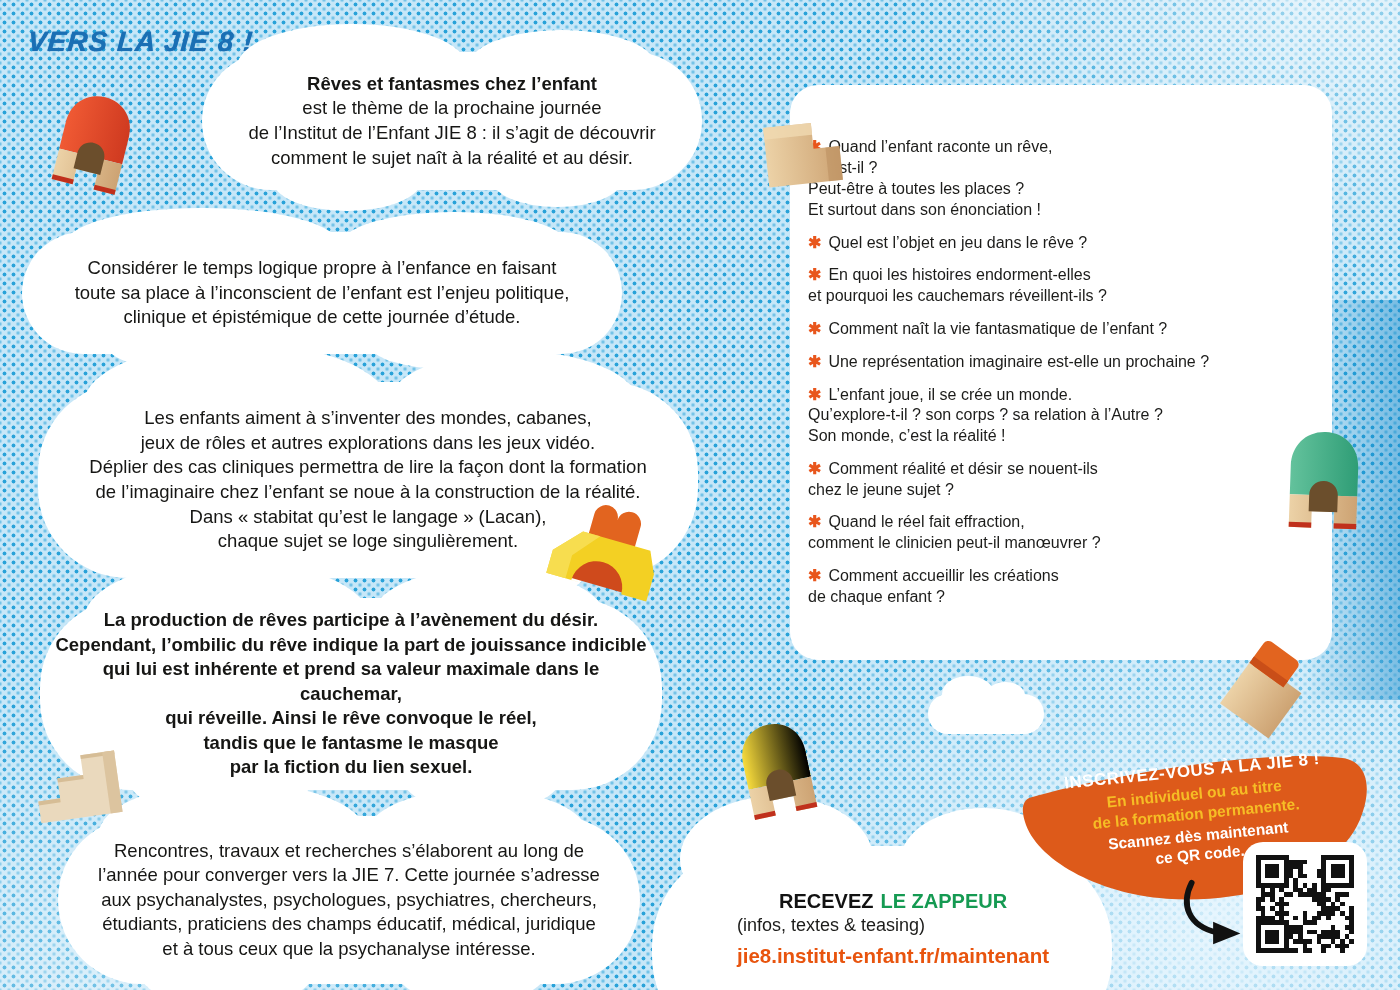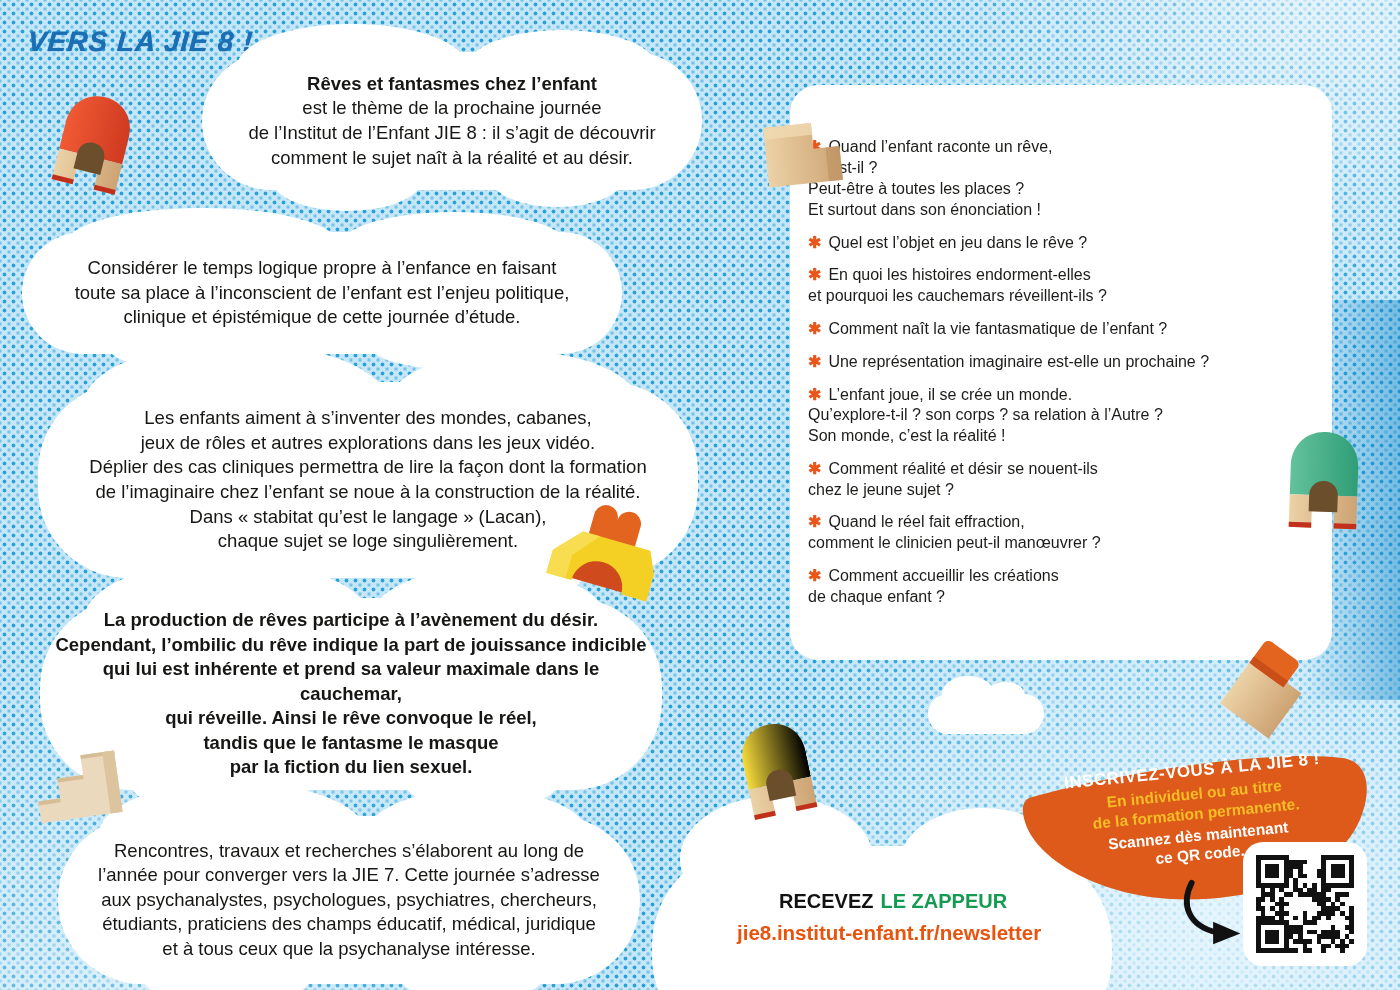--- a/index.html
+++ b/index.html
@@ -516,16 +516,17 @@
         <rect x="11" y="20" width="1" height="1" fill="#111"></rect>
         <rect x="14" y="20" width="1" height="1" fill="#111"></rect>
         <rect x="18" y="20" width="1" height="1" fill="#111"></rect>
       </svg>
   </div>
 
   <div class="news-info">
     <div class="news-line1">
       <span>RECEVEZ</span><span class="zap">LE ZAPPEUR</span>
     </div>
-    <div class="news-url">jie8.institut-enfant.fr/newsletter</div>
+    <div class="news-line2">(infos, textes &amp; teasing)</div>
+    <div class="news-url">jie8.institut-enfant.fr/maintenant</div>
   </div>
 
 </div>
 
 </body></html>

